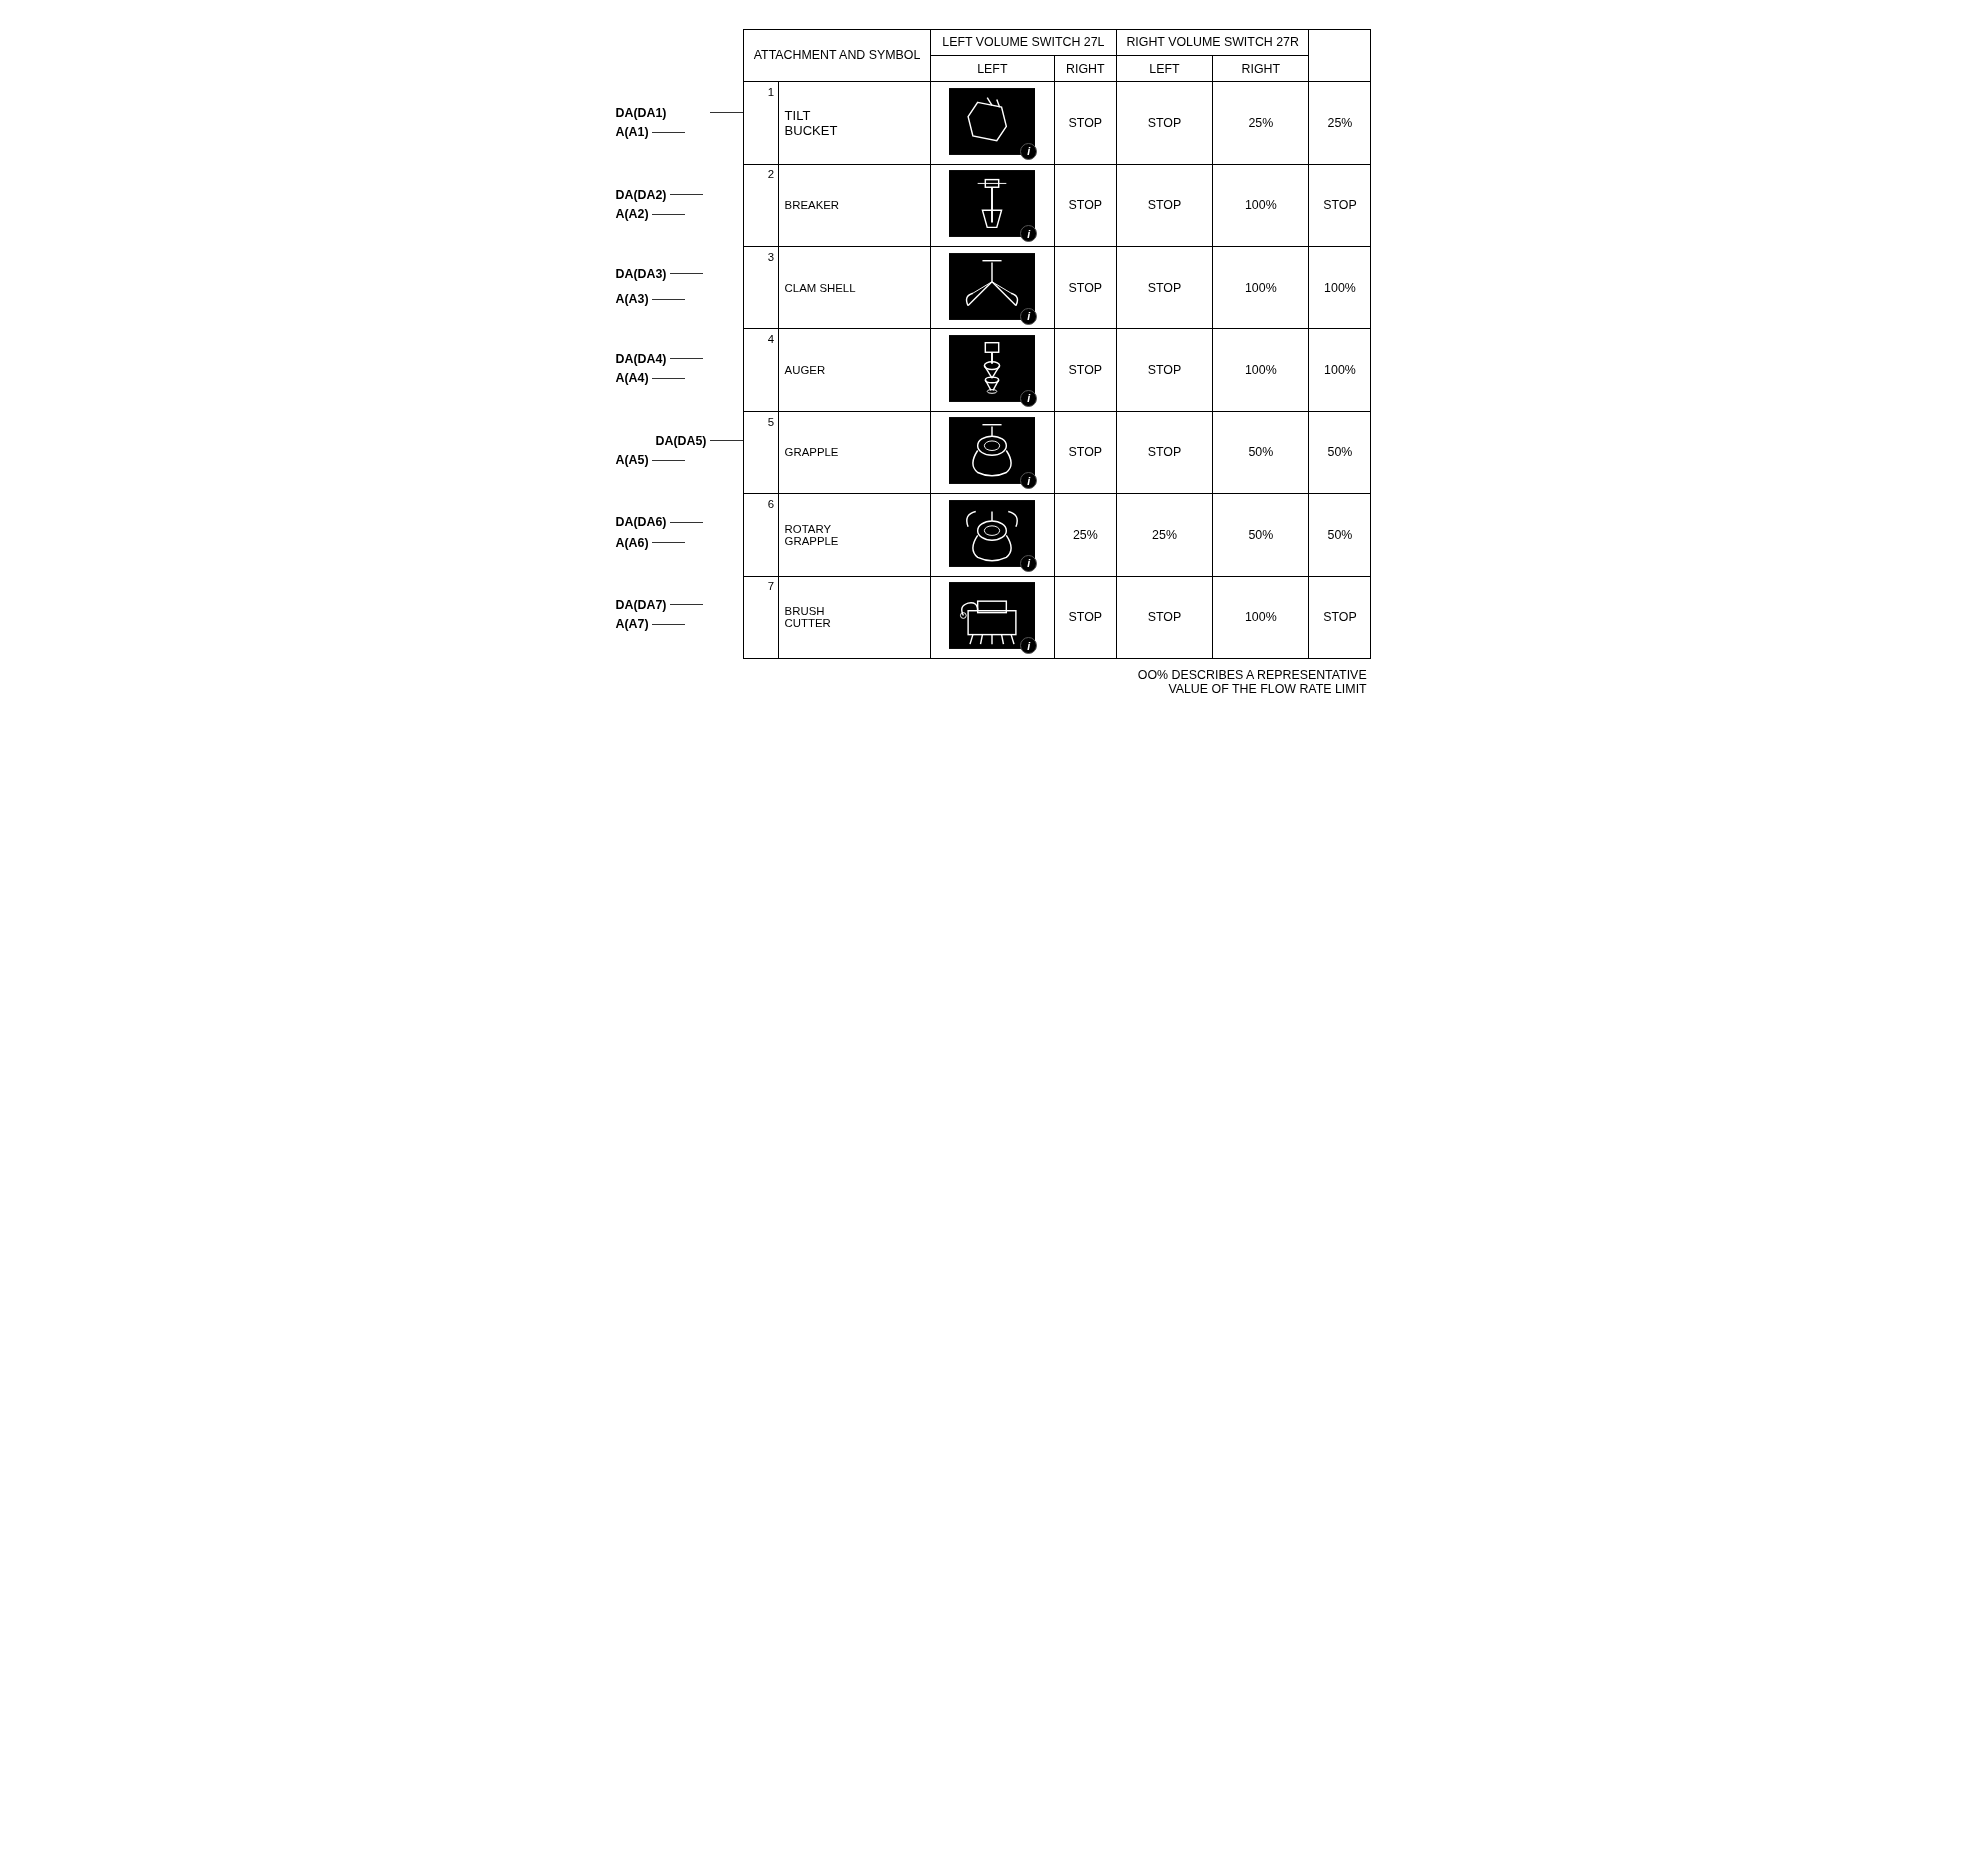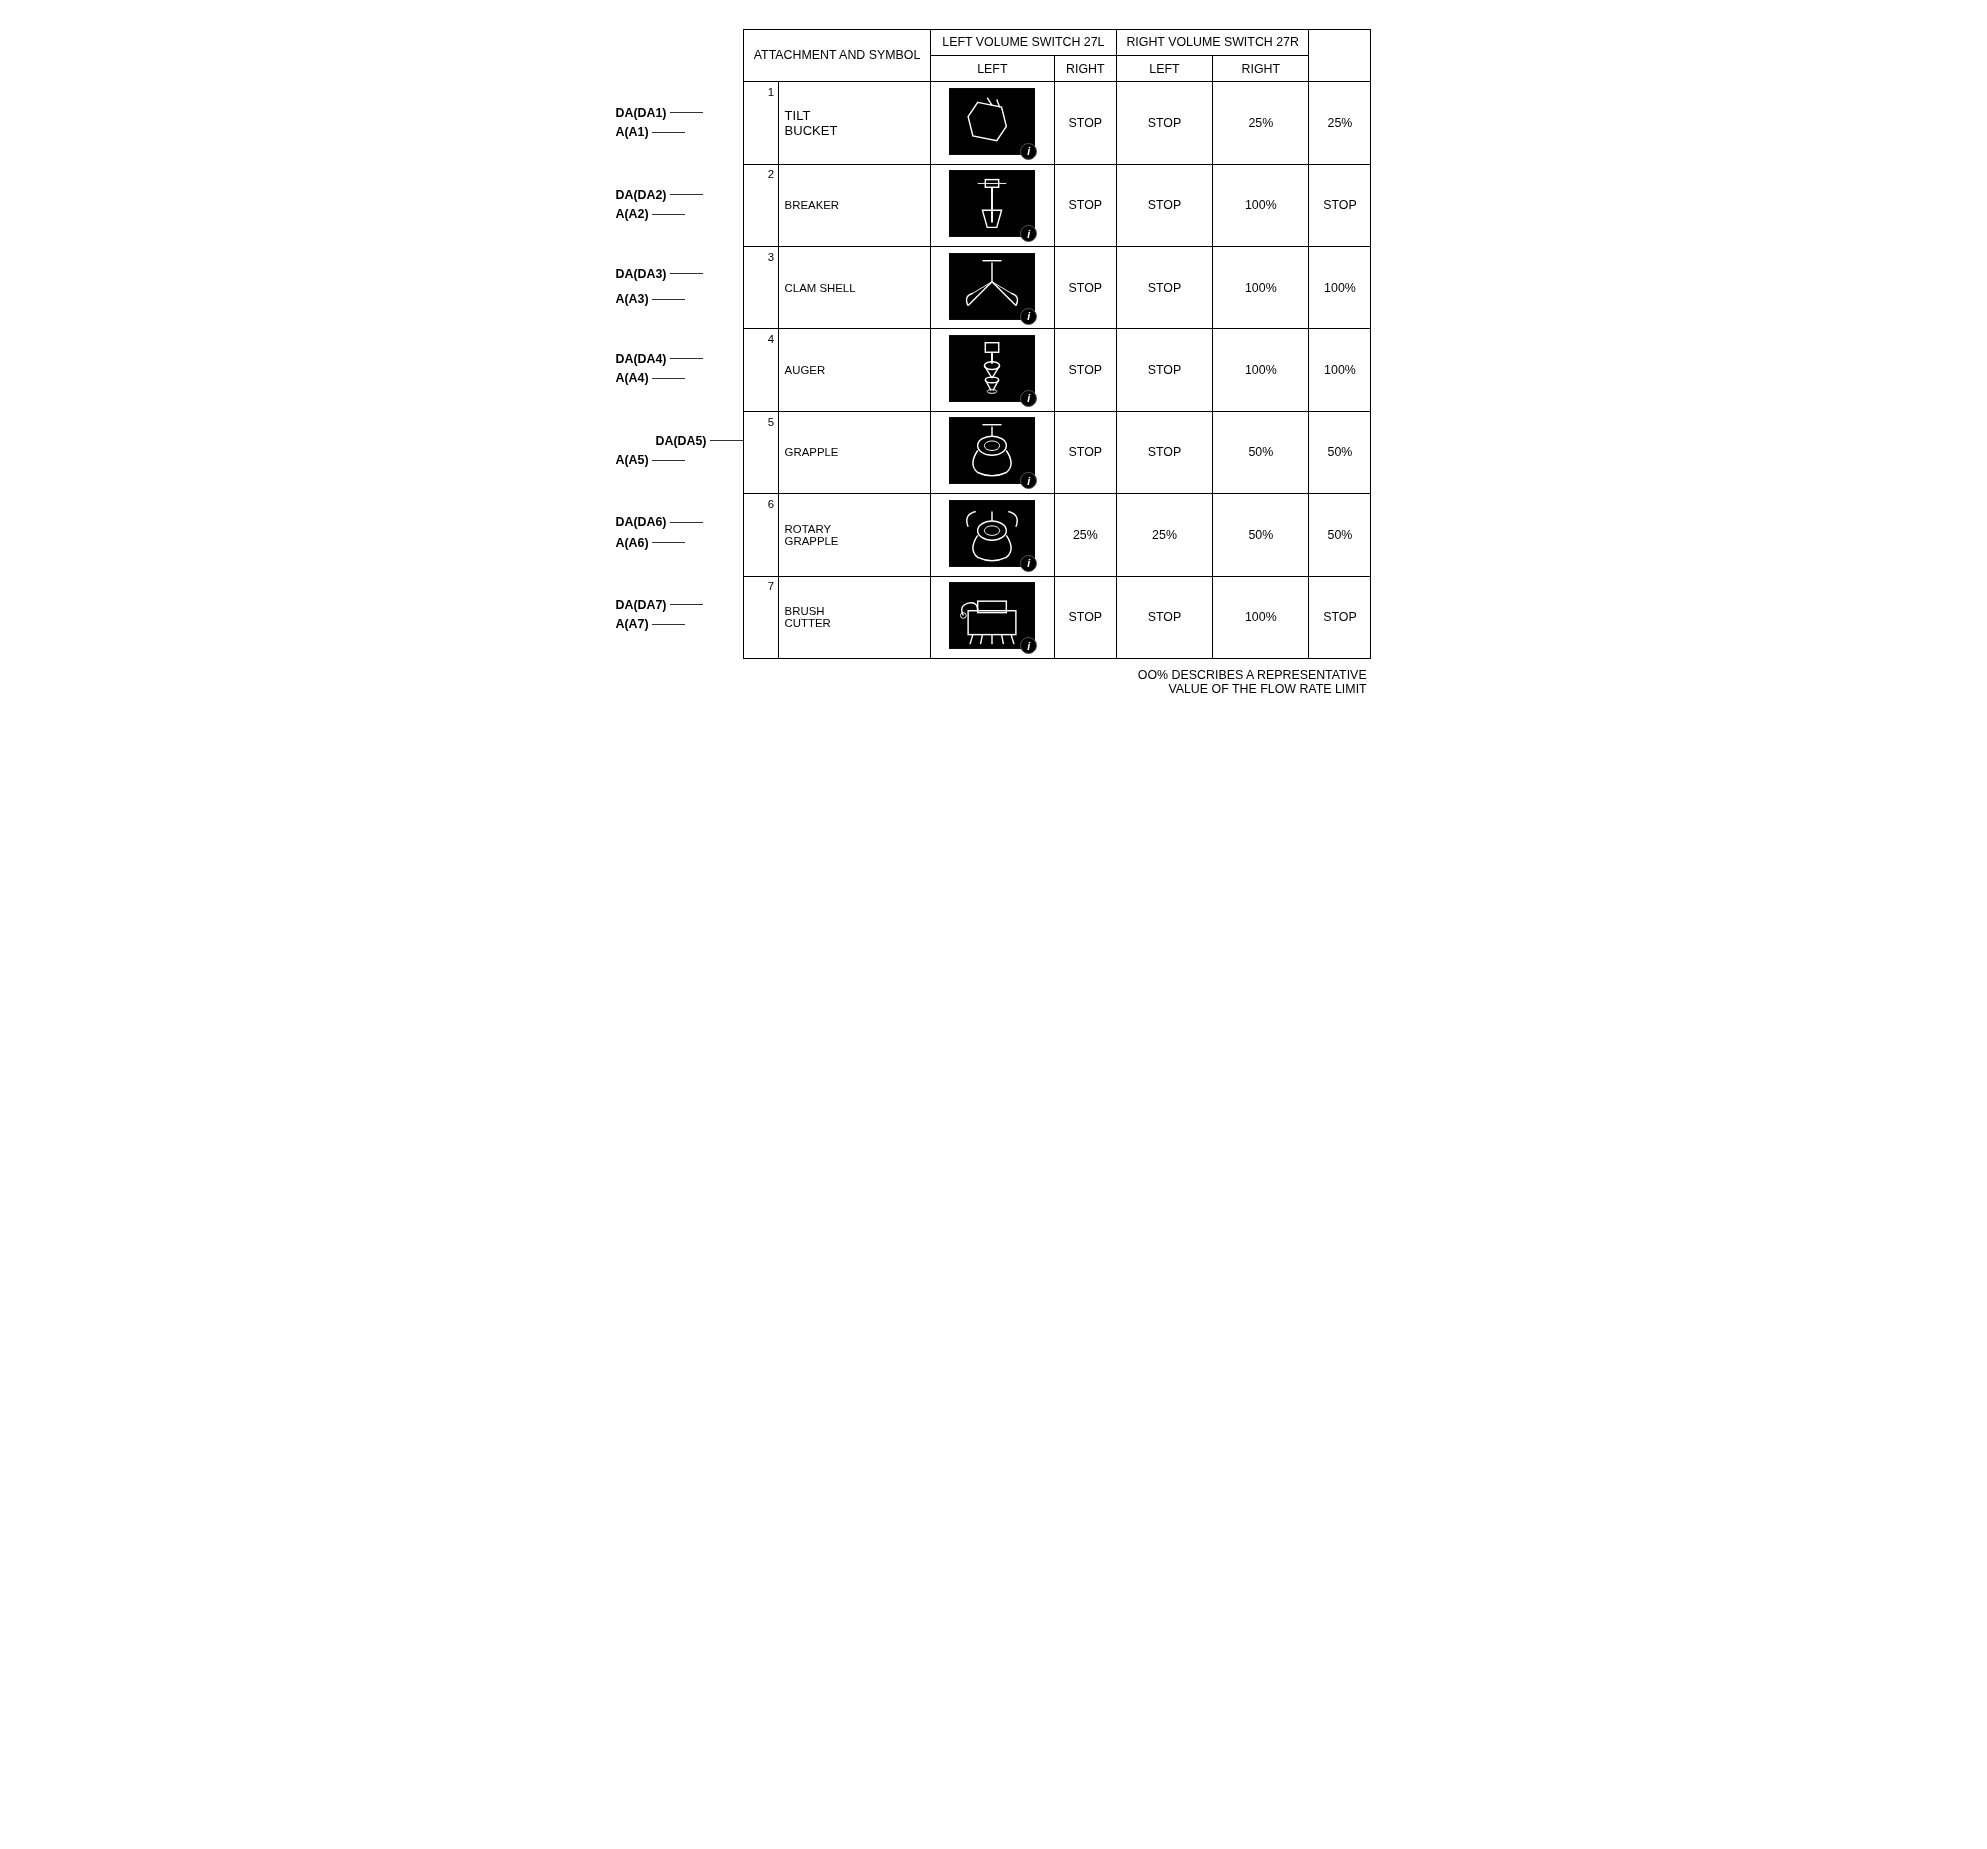--- a/index.html
+++ b/index.html
@@ -120,21 +120,21 @@
   </style>
 </head>
 <body>
 
 <div class="outer-container">
   <div class="table-wrapper">
 
     <div class="labels-col" id="labels-col" style="padding-top: 53px;">
 
     <div style="display: flex; flex-direction: column; justify-content: center; height: 82px;">
-          <div class="label-row" style="margin-bottom: 3.8px;">
+          <div class="label-row" style="margin-bottom: 3.8px; justify-content: space-between;">
             <span class="label-text">DA(DA1)</span>
             <span class="horiz-line"></span>
           </div>
           <div class="label-row">
             <span class="label-text">A(A1)</span>
             <span class="horiz-line"></span>
           </div>
         </div>
         <div style="display: flex; flex-direction: column; justify-content: center; height: 82px;">
           <div class="label-row" style="margin-bottom: 3.8px;">

